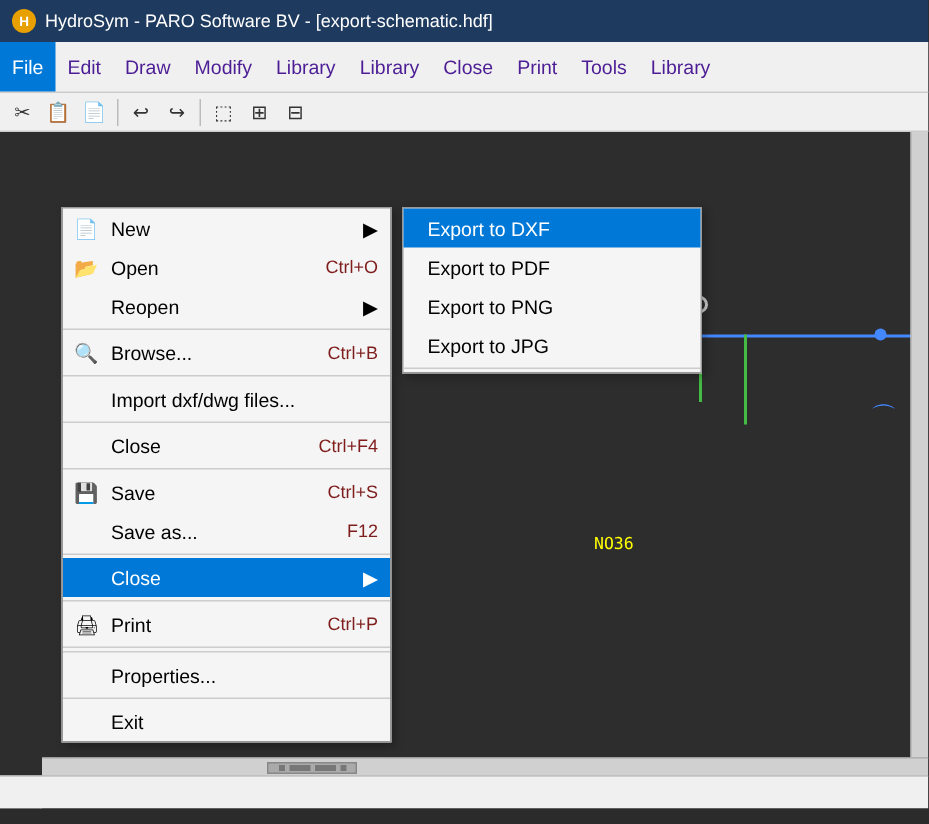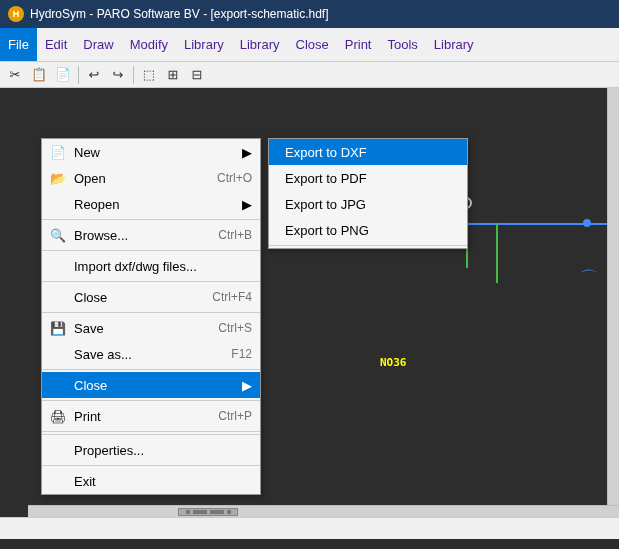--- a/index.html
+++ b/index.html
@@ -178,21 +178,21 @@
       cursor: pointer;
       color: #000;
       position: relative;
       white-space: nowrap;
       font-size: 13px;
     }
     .dropdown-item.highlighted { background: #0078d7; color: #fff; }
     .dropdown-item .shortcut {
       margin-left: auto;
       padding-left: 20px;
-      color: #737373;
+      color: #7f1d1d;
       font-size: 12px;
     }
     .dropdown-item .arrow {
       margin-left: auto;
       padding-left: 10px;
     }
     .dropdown-item .icon-area {
       position: absolute;
       left: 4px;
       width: 24px;
@@ -335,21 +335,21 @@
     <div class="schematic-label" style="top: 100px; left: 360px;">G3/8"</div>
 
     <div class="schematic-circle" style="top: 109px; left: 460px;"></div>
 
     <div class="schematic-dot" style="top: 131px; left: 583px;"></div>
 
     <div class="schematic-line-v" style="top: 135px; left: 496px; height: 60px;"></div>
 
     <div style="position:absolute; top: 178px; left: 580px; color: #4488ff; font-size: 18px;">⌒</div>
 
-    <div class="schematic-label" style="top: 268px; left: 380px; color: #ffff00; font-weight: bold;">NO36</div>
+    <div class="schematic-label" style="top: 268px; left: 396px; color: #ffff00;">NO36</div>
   </div>
 
   <div class="vscroll"></div>
 
   <div class="hscroll">
 
     <div style="position:absolute; left: 150px; top: 2px; width: 60px; height: 8px; background: #aaa; border: 1px solid #888; display: flex; align-items: center; justify-content: center;">
       <div style="display: flex; gap: 3px;">
         <div style="width: 4px; height: 4px; background: #777;"></div>
         <div style="width: 14px; height: 4px; background: #777;"></div>
@@ -459,23 +459,23 @@
 
     <div class="export-submenu">
 
       <div class="dropdown-item highlighted">
         <span>Export to DXF</span>
       </div>
       <div class="dropdown-item">
         <span>Export to PDF</span>
       </div>
       <div class="dropdown-item">
+        <span>Export to PNG</span>
+      </div>
+      <div class="dropdown-item">
         <span>Export to JPG</span>
-      </div>
-      <div class="dropdown-item">
-        <span>Export to PNG</span>
       </div>
       <div class="dropdown-sep"></div>
 
     </div>
 
   </div>
 </div>
 
 </body></html>

